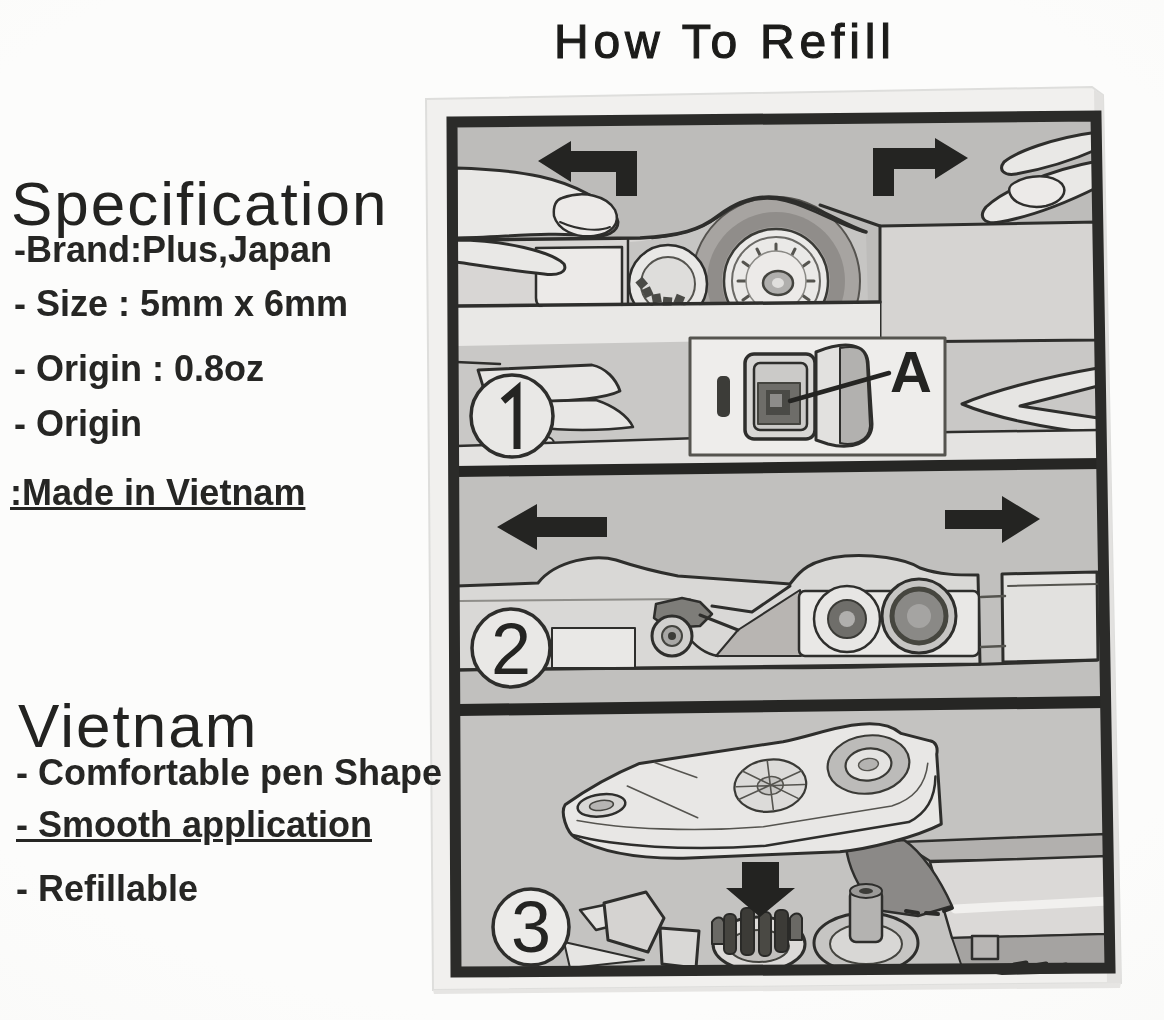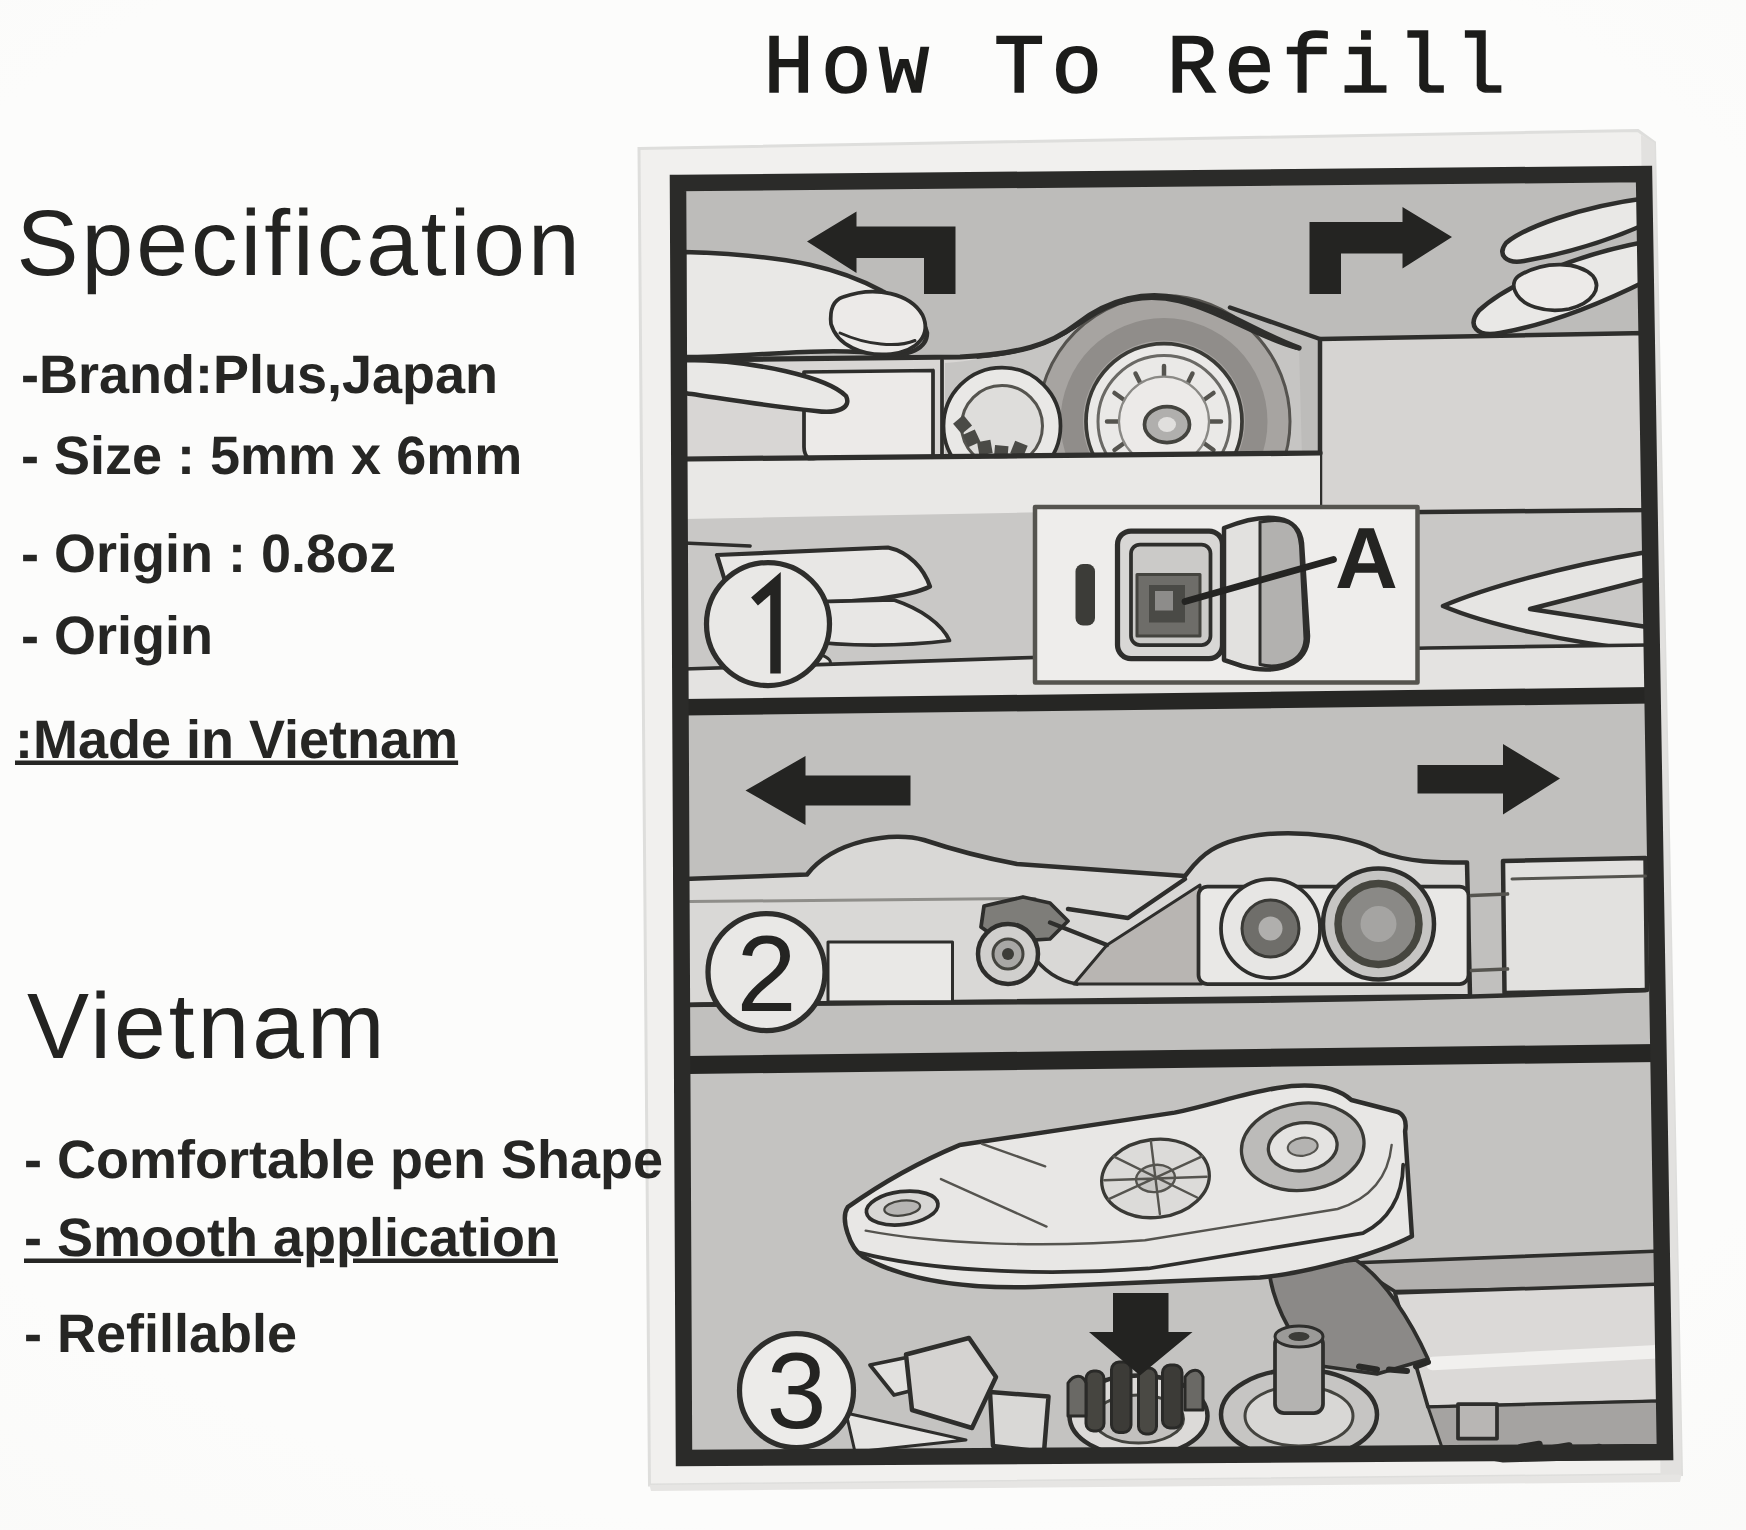--- a/index.html
+++ b/index.html
@@ -1,21 +1,21 @@
 <!DOCTYPE html>
 <html><head>
 <meta charset="utf-8">
 <style>
   html,body{margin:0;padding:0;}
   body{width:1164px;height:1020px;background:radial-gradient(ellipse 120% 100% at 48% 45%,#fcfcfb 55%,#f6f6f4 100%);position:relative;overflow:hidden;
        font-family:"Liberation Sans",sans-serif;}
   .abs{position:absolute;white-space:nowrap;z-index:2;}
-  #title{font-family:Liberation Mono, monospace;font-size:56px;font-weight:400;color:#1c1c1a;
-         letter-spacing:4.8px;left:509px;top:14px;-webkit-text-stroke:1.1px #1c1c1a;filter:blur(0.4px);}
-  .h1{font-size:62px;font-weight:400;color:#232321;letter-spacing:2px;filter:blur(0.3px);}
+  #title{font-family:Liberation Sans, sans-serif;font-size:48px;font-weight:400;color:#1c1c1a;
+         letter-spacing:4.8px;left:554px;top:14px;-webkit-text-stroke:1.1px #1c1c1a;filter:blur(0.4px);}
+  .h1{font-size:62px;font-weight:400;color:#232321;letter-spacing:2px;filter:blur(0.3px);margin-top:41px;}
   .it{font-size:36px;font-weight:700;color:#262624;filter:blur(0.3px);}
 </style>
 </head>
 <body>
   <div class="abs" id="title">How To Refill</div>
   <div class="abs h1" style="left:11px;top:127px;">Specification</div>
   <div class="abs it" style="left:14px;top:217px;margin-top:12px;">-Brand:Plus,Japan</div>
   <div class="abs it" style="left:14px;top:283px;">- Size : 5mm x 6mm</div>
   <div class="abs it" style="left:14px;top:348px;">- Origin : 0.8oz</div>
   <div class="abs it" style="left:14px;top:403px;">- Origin</div>

